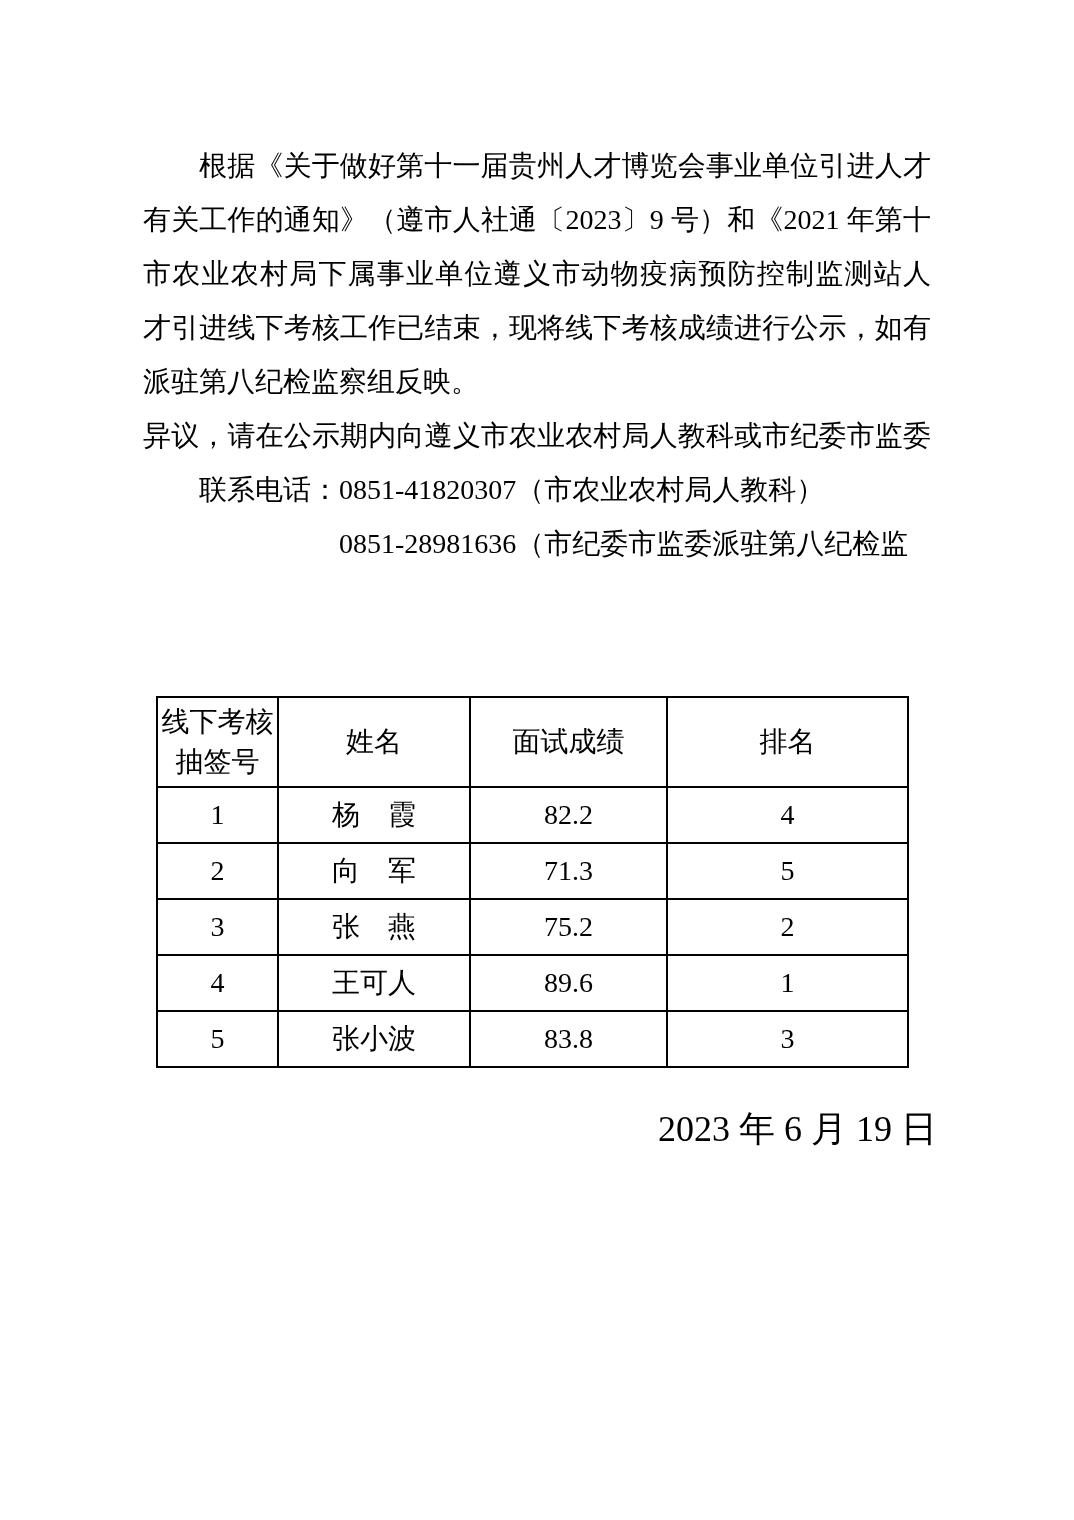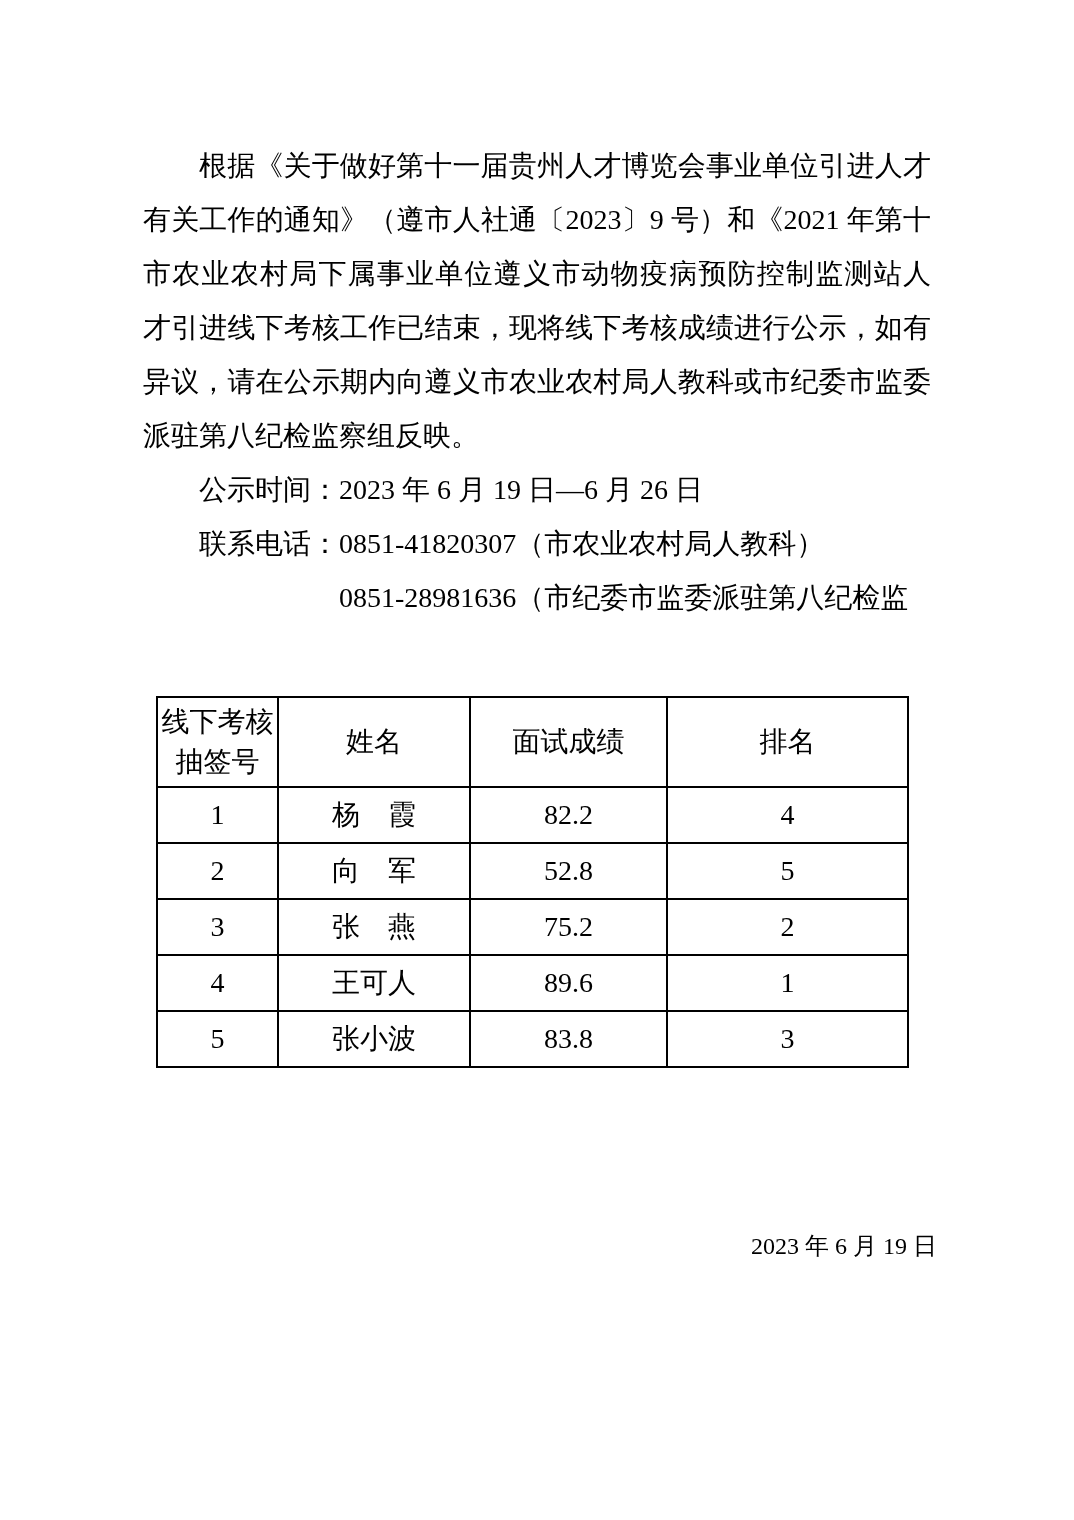--- a/index.html
+++ b/index.html
@@ -58,40 +58,39 @@
     line-height: 40px;
   }
   .results-table tbody td {
     font-family: "Liberation Serif", "DejaVu Serif", serif;
     font-size: 28px;
     height: 56px;
     line-height: 30px;
   }
   .issue-date {
     position: absolute;
-    top: 1219px;
+    top: 1102px;
     right: 137px;
-    font-size: 24px;
+    font-size: 36px;
     line-height: 54px;
     text-align: left;
   }
 </style>
 </head>
 <body>
 
 <div class="page">
 
   <div class="body-text">
     <div class="line jline indent">根据《关于做好第十一届贵州人才博览会事业单位引进人才</div>
     <div class="line jline">有关工作的通知》（遵市人社通〔2023〕9 号）和《2021 年第十</div>
     <div class="line jline">市农业农村局下属事业单位遵义市动物疫病预防控制监测站人</div>
     <div class="line jline">才引进线下考核工作已结束，现将线下考核成绩进行公示，如有</div>
+    <div class="line">派驻第八纪检监察组反映。</div>
     <div class="line jline">异议，请在公示期内向遵义市农业农村局人教科或市纪委市监委</div>
-    <div class="line">派驻第八纪检监察组反映。</div>
-    <div class="line indent">公示时间：2023 年 6 月 19 日—6 月 26 日</div>
     <div class="line indent">联系电话：0851-41820307（市农业农村局人教科）</div>
     <div class="line phone2">0851-28981636（市纪委市监委派驻第八纪检监察组）</div>
   </div>
 
   <table class="results-table">
     <colgroup>
       <col style="width:121px">
       <col style="width:192px">
       <col style="width:197px">
       <col style="width:241px">
@@ -110,21 +109,21 @@
     <tbody>
       <tr>
         <td>1</td>
         <td>杨　霞</td>
         <td>82.2</td>
         <td>4</td>
       </tr>
       <tr>
         <td>2</td>
         <td>向　军</td>
-        <td>52.8</td>
+        <td>71.3</td>
         <td>5</td>
       </tr>
       <tr>
         <td>3</td>
         <td>张　燕</td>
         <td>75.2</td>
         <td>2</td>
       </tr>
       <tr>
         <td>4</td>

